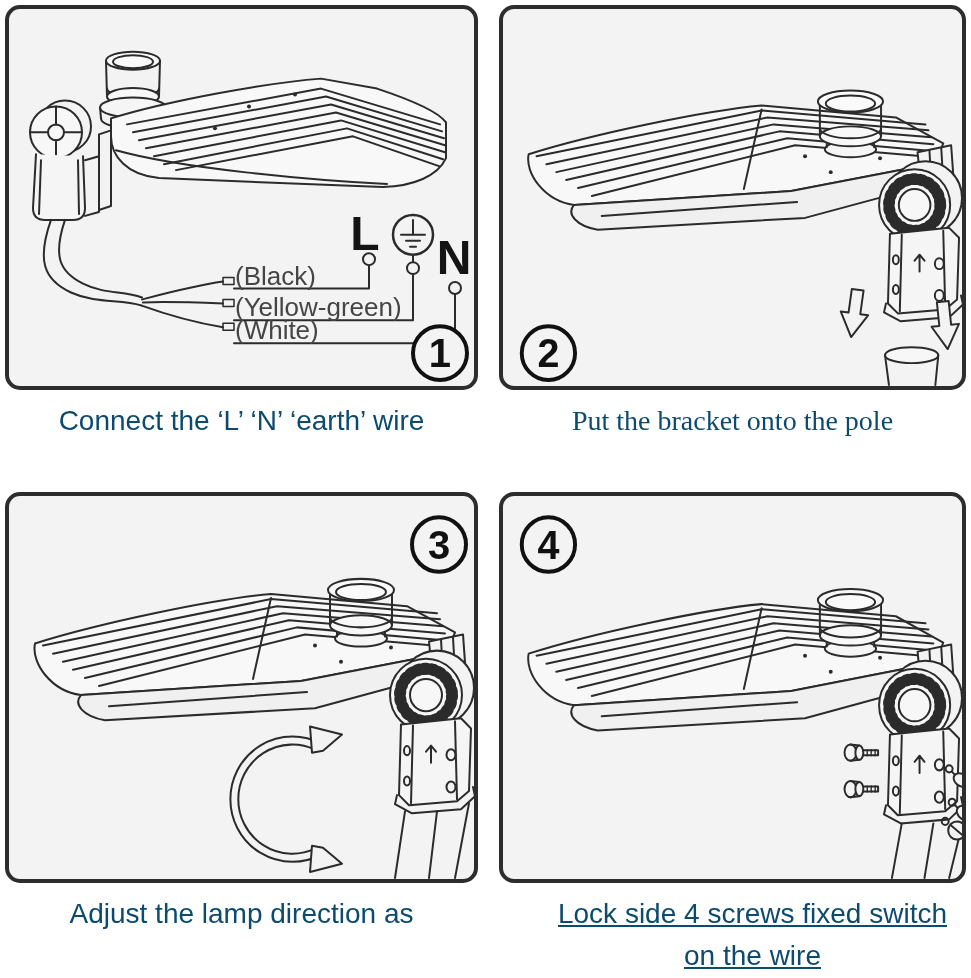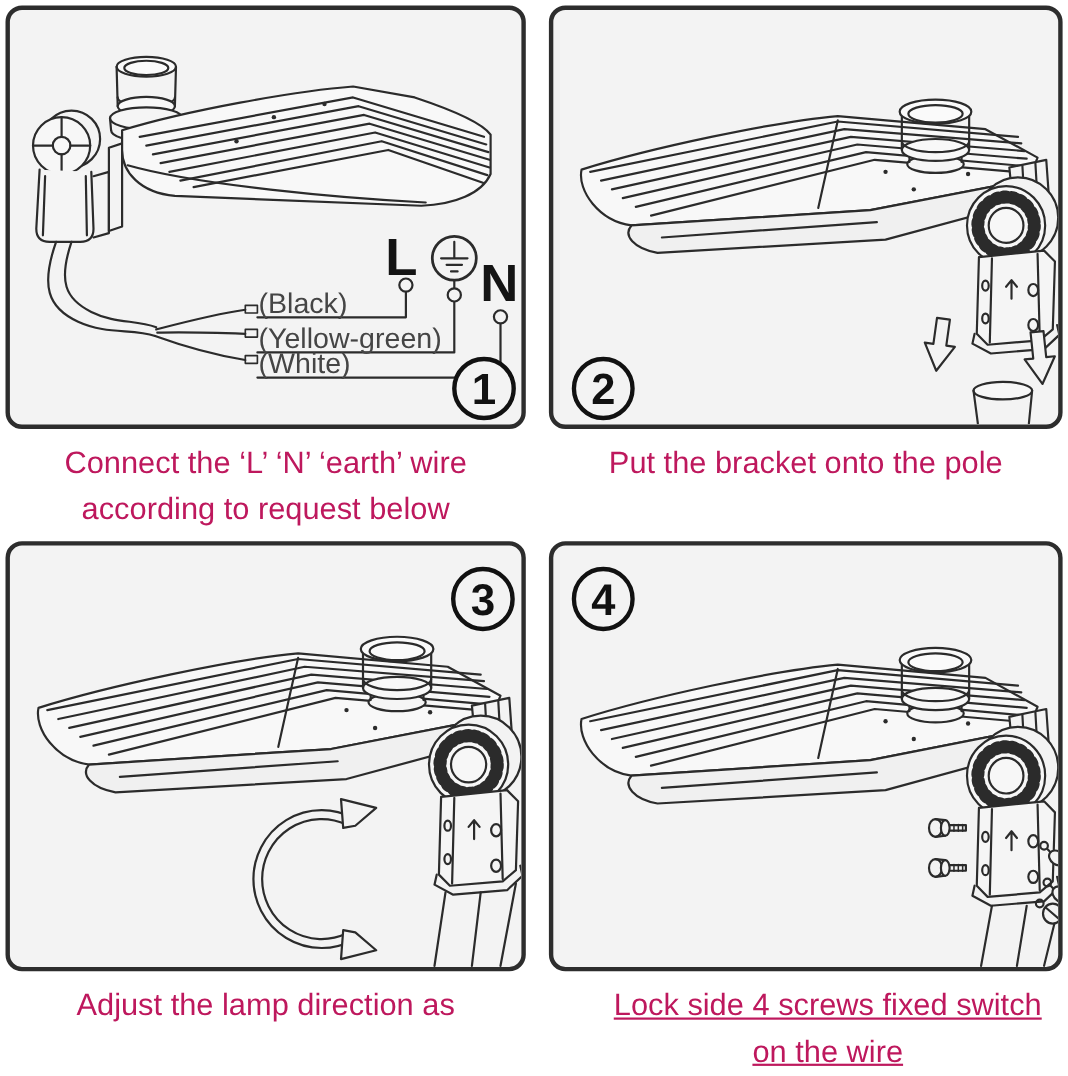--- a/index.html
+++ b/index.html
@@ -5,24 +5,24 @@
   html,body{margin:0;padding:0;background:#ffffff;}
   .sheet{position:relative;width:971px;height:978px;background:#ffffff;overflow:hidden;
          font-family:"Liberation Sans",sans-serif;}
   .panel{position:absolute;box-sizing:border-box;background:#f3f3f3;
          border:4px solid #2d2d2d;border-radius:15px;overflow:hidden;}
   .panel svg{display:block;width:100%;height:100%;}
   .p1{left:5px;top:5px;width:473px;height:385px;}
   .p2{left:499px;top:5px;width:467px;height:385px;}
   .p3{left:5px;top:492px;width:473px;height:391px;}
   .p4{left:499px;top:492px;width:467px;height:391px;}
-  .caption{position:absolute;text-align:center;color:#be185d;font-size:28px;
+  .caption{position:absolute;text-align:center;color:#0c4a6e;font-size:28px;
            line-height:42px;font-weight:400;}
   .cap1{left:5px;top:400px;width:473px;}
-  .cap2{left:499px;top:400px;width:467px;}
+  .cap2{left:499px;top:400px;width:467px;font-family:Liberation Serif, serif;}
   .cap3{left:5px;top:893px;width:473px;}
   .cap4{left:519px;top:893px;width:467px;text-decoration:underline;}
   .caption span{display:block;}
   
   .wire-label{font-family:"Liberation Sans",sans-serif;font-size:26px;fill:#454545;}
   .terminal{font-family:"Liberation Sans",sans-serif;font-size:48px;font-weight:700;
             fill:#141414;text-anchor:middle;}
   .badge-num{font-family:"Liberation Sans",sans-serif;font-size:40px;font-weight:700;
              fill:#111111;text-anchor:middle;}
   .ln{stroke:#2b2b2b;stroke-width:2;fill:none;stroke-linecap:round;stroke-linejoin:round;}
@@ -230,21 +230,20 @@
       </g>
       <g>
         <circle cx="46" cy="48" r="27" fill="#f3f3f3" stroke="#111" stroke-width="4"></circle>
         <text class="badge-num" x="46" y="62">4</text>
       </g>
     </svg>
   </div>
 
   <div class="caption cap1">
     <span>Connect the ‘L’ ‘N’ ‘earth’ wire</span>
-    <span>according to request below</span>
   </div>
   <div class="caption cap2">
     <span>Put the bracket onto the pole</span>
   </div>
   <div class="caption cap3">
     <span>Adjust the lamp direction as</span>
   </div>
   <div class="caption cap4">
     <span>Lock side 4 screws fixed switch</span>
     <span>on the wire</span>

